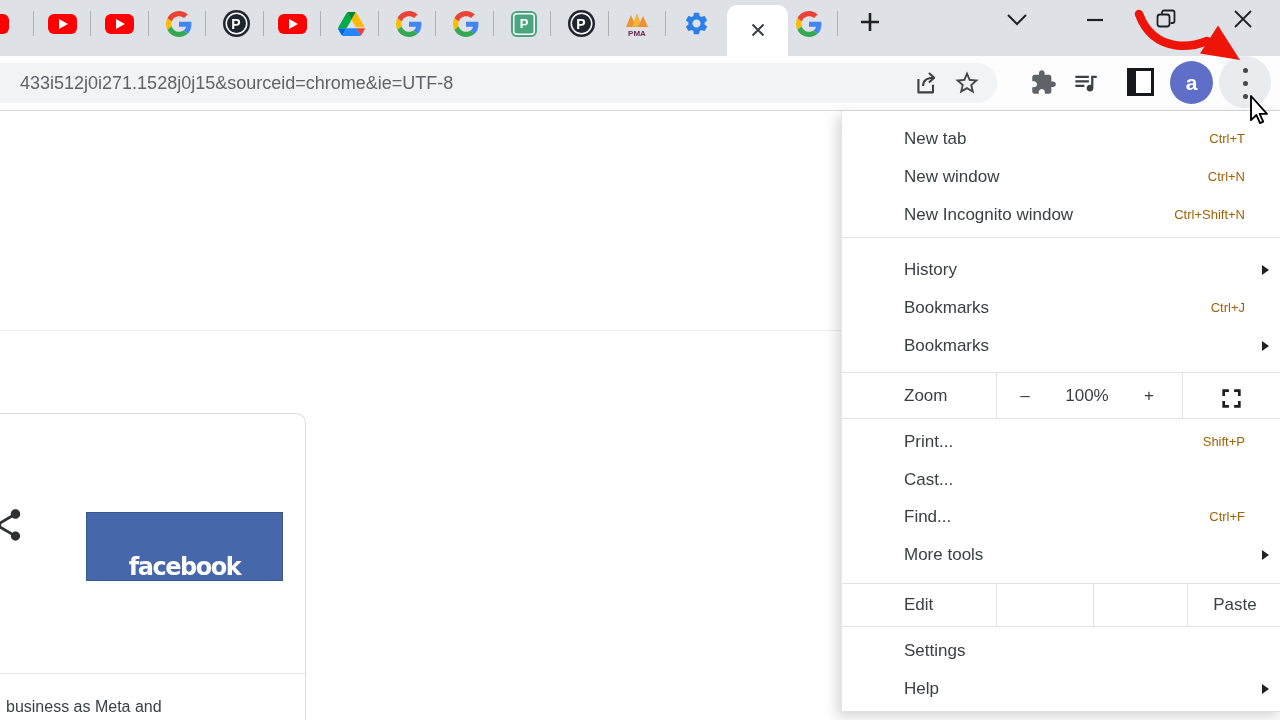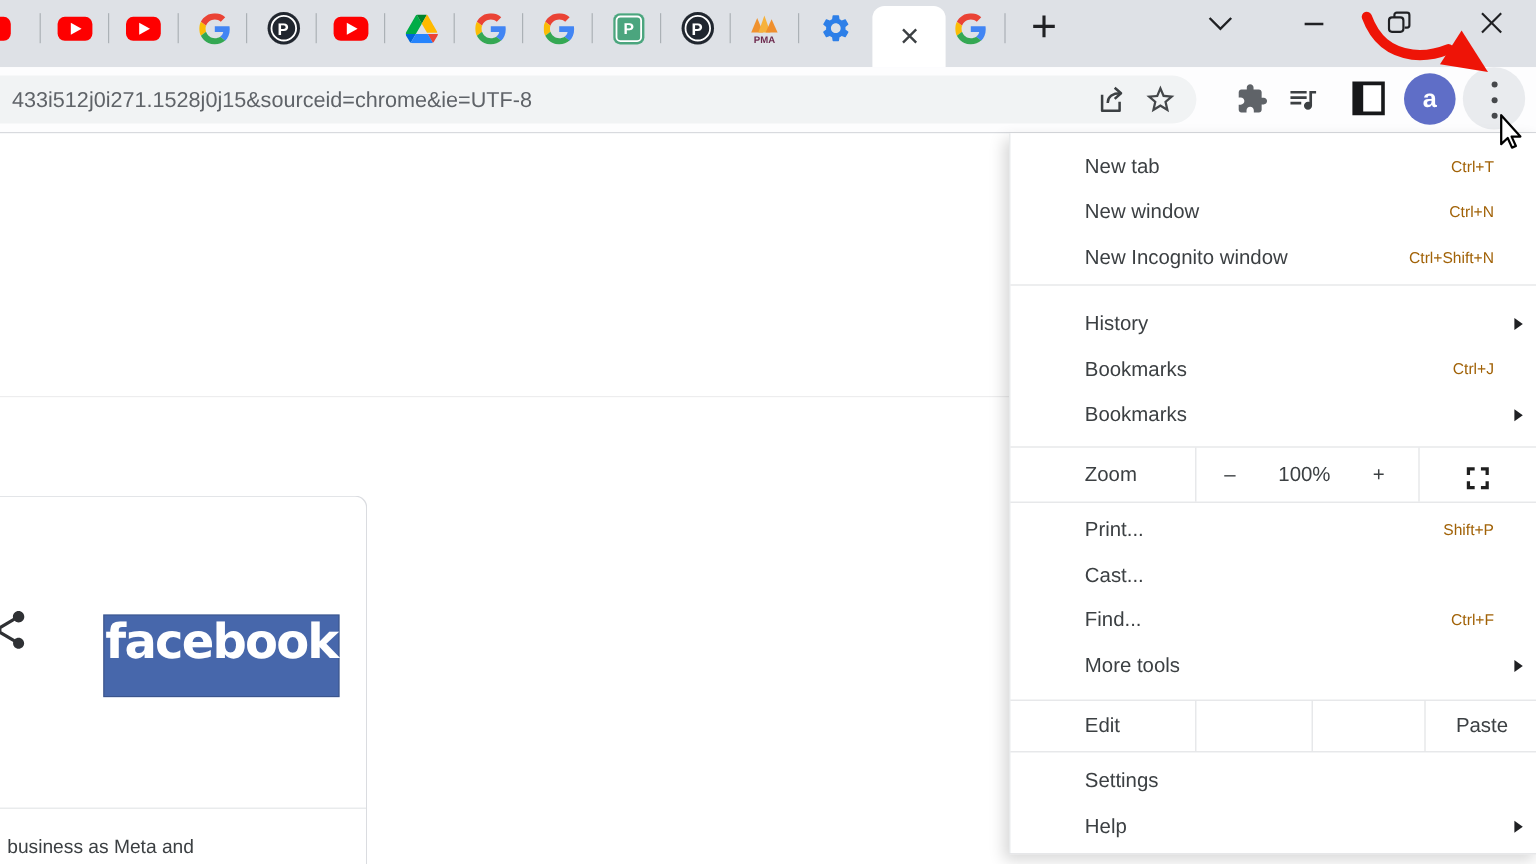--- a/index.html
+++ b/index.html
@@ -17,32 +17,32 @@
   .yt:after{content:"";position:absolute;left:11px;top:5px;border-left:9px solid #fff;border-top:5px solid transparent;border-bottom:5px solid transparent}
   .pdark{width:27px;height:27px;border-radius:50%;background:#20262f;color:#fff;display:flex;align-items:center;justify-content:center;
     font-weight:bold;font-size:14px;box-shadow:inset 0 0 0 2.5px #20262f, inset 0 0 0 4px #fff}
   .pgreen{width:26px;height:26px;border-radius:6px;background:#4ba57e;color:#fff;display:flex;align-items:center;justify-content:center;
     font-weight:bold;font-size:13px;box-shadow:inset 0 0 0 2px #4ba57e, inset 0 0 0 3.5px #fff}
   .active-tab{left:727px;top:5px;width:61px;height:51px;background:#fff;border-radius:10px 10px 0 0;display:flex;align-items:flex-start;justify-content:center}
   .winctl{display:flex;align-items:center;justify-content:center}
   
   .toolbar{left:0;top:56px;width:1280px;height:54px;background:#fdfdfe;border-bottom:1px solid #d8dade}
   .omnibox{left:-30px;top:7px;width:1027px;height:40px;background:#f1f3f4;border-radius:20px}
-  .urltext{left:10px;top:7px;height:40px;line-height:40px;font-size:18px;color:#5f6368;white-space:nowrap}
+  .urltext{left:20px;top:7px;height:40px;line-height:40px;font-size:18px;color:#5f6368;white-space:nowrap}
   .sidepanel-box{left:1127px;top:12px;width:27px;height:28px;box-sizing:border-box;border:3px solid #17181a;border-left-width:9px;background:#fff}
   .avatar{left:1170px;top:5px;width:43px;height:43px;border-radius:50%;background:#5f6ec7;color:#fff;
     display:flex;align-items:center;justify-content:center;font-size:21px;font-weight:bold}
   .dotsbtn{left:1219px;top:0px;width:52px;height:52px;border-radius:50%;background:#e9ebee}
   .dot{position:absolute;left:23.5px;width:5px;height:5px;border-radius:50%;background:#46484b}
   
   .hline{height:1px;background:#ededee}
   .kcard{left:-20px;top:413px;width:326px;height:420px;box-sizing:border-box;
     border:1px solid #dadce0;border-bottom:none;border-radius:0 10px 0 0;background:#fff}
   .fblogo{left:86px;top:512px;width:197px;height:69px;background:#4767ab;color:#fff;
-    display:flex;align-items:flex-start;justify-content:center;font-size:40px;font-weight:bold;
+    display:flex;align-items:flex-end;justify-content:center;font-size:24px;font-weight:bold;
     letter-spacing:-1.5px;box-shadow:inset 0 0 0 1px rgba(0,0,0,.18);font-family:"DejaVu Sans","Liberation Sans",sans-serif}
   .snippet{left:6px;top:698px;font-size:16px;color:#3c4043;white-space:nowrap}
   
   .menu{left:841px;top:111px;width:441px;height:601px;background:#fff;box-sizing:border-box;
     border-left:1px solid #e4e6e8;border-bottom:1px solid #e0e2e4;
     box-shadow:-4px 5px 12px rgba(0,0,0,.16);font-size:17px;color:#3c4043}
   .mrow{position:absolute;left:0;width:100%;height:38px;line-height:38px}
   .mlabel{position:absolute;left:62px}
   .mshort{position:absolute;right:37px;color:#a16207;font-size:13px}
   .marrow{position:absolute;right:13px;top:14px;width:0;height:0;

